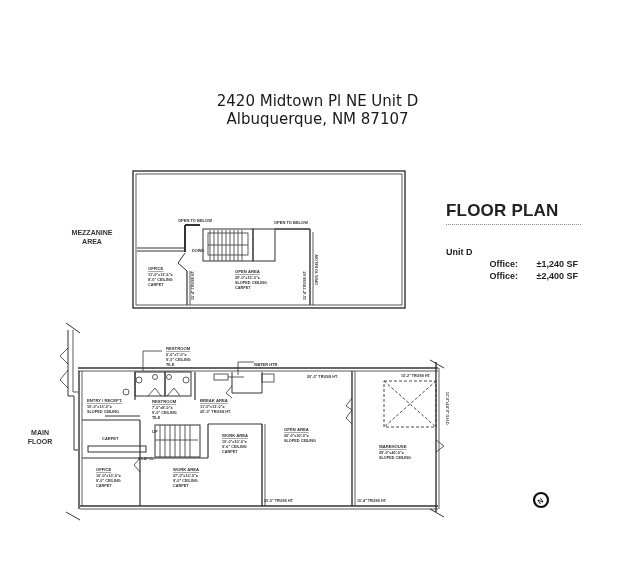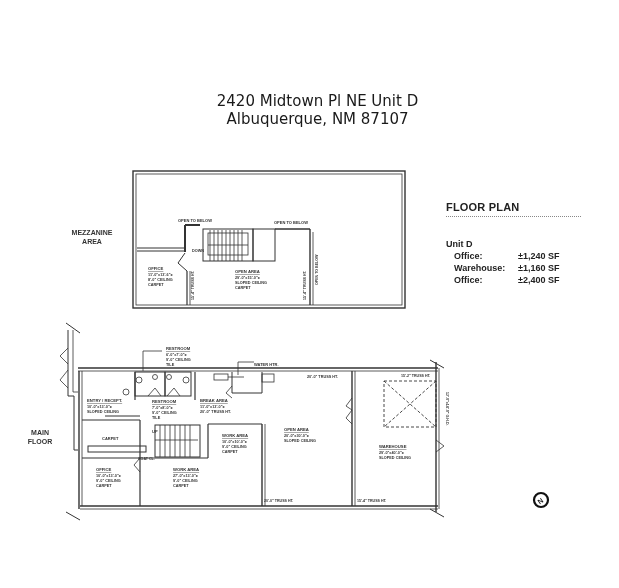--- a/index.html
+++ b/index.html
@@ -1,45 +1,41 @@
 <!DOCTYPE html>
 <html><head>
 <meta charset="utf-8">
 <style>
   html,body{margin:0;padding:0;background:#ffffff;}
   body{width:619px;height:588px;position:relative;overflow:hidden;font-family:"Liberation Sans",sans-serif;color:#111;}
   .title{position:absolute;left:0;width:619px;text-align:center;font-family:"DejaVu Sans",sans-serif;font-size:15px;color:#1a1a1a;line-height:18px;}
   .t1{top:92px;left:8px;}
   .t2{top:110px;left:8px;}
   .legend{position:absolute;left:446px;top:201px;width:150px;font-family:"Liberation Sans",sans-serif;font-weight:bold;color:#222;}
-  .legend .lh{font-size:11px;letter-spacing:0.2px;border-bottom:1px dotted #888;padding-bottom:3px;width:135px;}
+  .legend .lh{font-size:17px;letter-spacing:0.2px;border-bottom:1px dotted #888;padding-bottom:3px;width:135px;}
   .legend .unit{font-size:9px;margin-top:22px;}
-  .legend .row{display:flex;font-size:9px;margin-top:2px;}
+  .legend .row{display:flex;font-size:9px;margin-top:2px;text-align:right;}
   .legend .row .k{width:64px;padding-left:8px;}
   .legend .row .v{width:60px;}
   .side{position:absolute;font-family:"Liberation Sans",sans-serif;font-weight:bold;font-size:7px;color:#333;text-align:center;line-height:9px;}
   svg{position:absolute;left:0;top:0;}
   .lbl{font-family:"Liberation Sans",sans-serif;font-weight:bold;fill:#333;}
 </style>
 </head>
 <body>
 
 <div class="title t1">2420 Midtown Pl NE Unit D</div>
 <div class="title t2">Albuquerque, NM 87107</div>
 
 <div class="legend">
   <div class="lh">FLOOR PLAN</div>
   <div class="unit">Unit D</div>
   <div class="row">
     <span class="k">Office:</span>
     <span class="v">±1,240 SF</span>
-  </div>
-  <div class="row">
-    <span class="k">Warehouse:</span>
-    <span class="v">±1,160 SF</span>
   </div>
   <div class="row">
     <span class="k">Office:</span>
     <span class="v">±2,400 SF</span>
   </div>
 </div>
 
 <div class="side" style="left:62px;top:228px;width:60px;">
   <span style="display:block;width:44px;margin:0 auto;">MEZZANINE AREA</span>
 </div>

